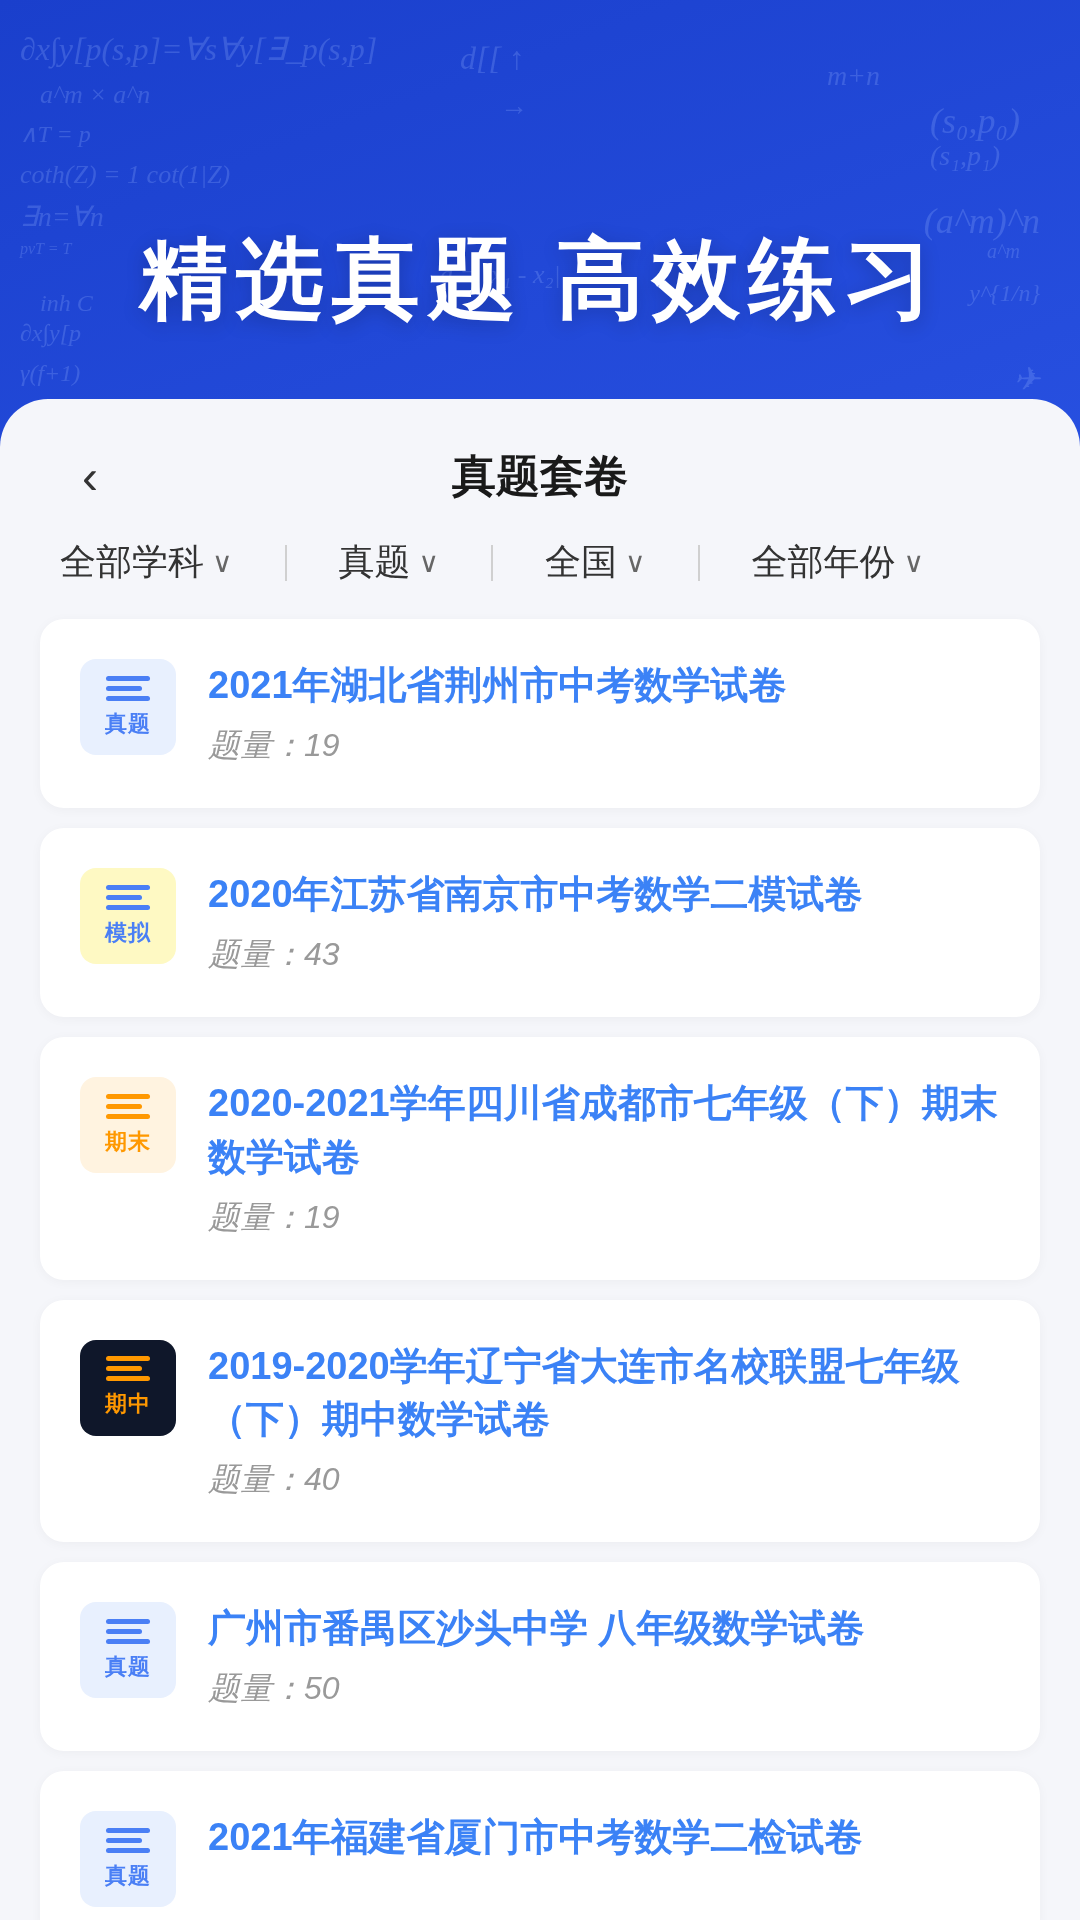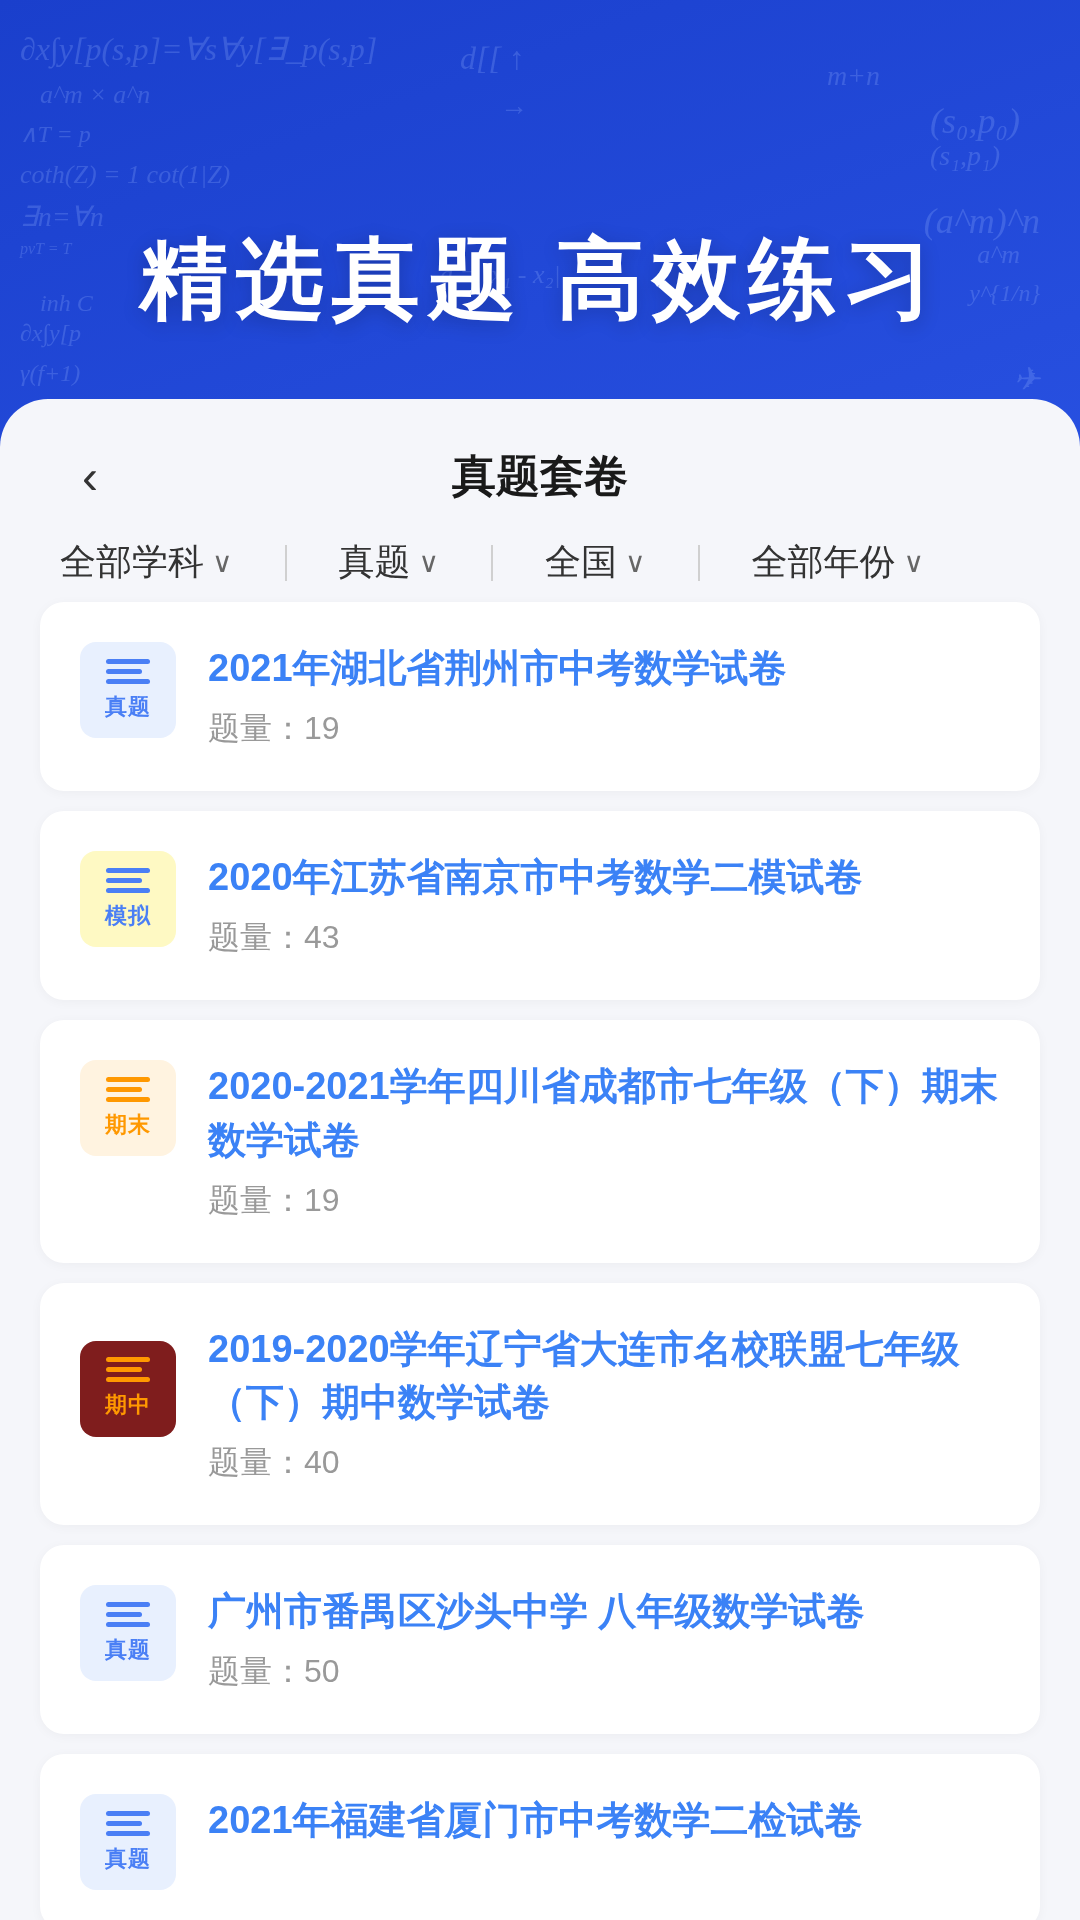--- a/index.html
+++ b/index.html
@@ -97,21 +97,21 @@
       text-align: center;
       font-size: 44px;
       font-weight: 600;
       color: #1a1a1a;
     }
 
     .filter-bar {
       display: flex;
       align-items: center;
       padding: 0 60px;
-      margin-bottom: 15px;
+      margin-bottom: 32px;
       gap: 16px;
     }
 
     .filter-divider {
       width: 2px;
       height: 36px;
       background: #d0d0d0;
       margin: 0 36px;
     }
 
@@ -190,61 +190,61 @@
     .badge-moni .badge-line { background: #4a7ff5; }
     .badge-moni .badge-label { color: #4a7ff5; }
 
     .badge-qimo {
       background: #fff3e0;
     }
     .badge-qimo .badge-line { background: #ff9800; }
     .badge-qimo .badge-label { color: #ff9800; }
 
     .badge-qizhong {
-      background: #7f1d1d;
-      margin-top: 18px;
+      background: #0f172a;
     }
     .badge-qizhong .badge-line { background: #ff9800; }
     .badge-qizhong .badge-label { color: #ff9800; }
 
     .item-content {
       flex: 1;
     }
 
     .item-title {
       font-size: 38px;
       font-weight: 600;
       color: #3b82f6;
       line-height: 1.4;
       margin-bottom: 12px;
     }
 
     .item-count {
       font-size: 32px;
       color: #999;
+      font-style: italic;
     }
   </style>
 </head>
 <body>
 
 <div class="bg-container"></div>
 
 <div class="math-formulas">
   <span style="top:30px;left:20px;font-size:32px;">∂x∫y[p(s,p]=∀s∀y[∃_p(s,p]</span>
   <span style="top:80px;left:40px;font-size:26px;">a^m × a^n</span>
   <span style="top:120px;left:20px;font-size:24px;">∧T = p</span>
   <span style="top:160px;left:20px;font-size:26px;">coth(Z) = 1 cot(1|Z)</span>
   <span style="top:200px;left:20px;font-size:28px;">∃n=∀n</span>
   <span style="top:240px;left:20px;font-size:16px;">pvT = T</span>
   <span style="top:100px;right:60px;font-size:36px;">(s₀,p₀)</span>
   <span style="top:140px;right:80px;font-size:28px;">(s₁,p₁)</span>
   <span style="top:40px;left:460px;font-size:32px;">d[[ ↑</span>
   <span style="top:90px;left:500px;font-size:28px;">→</span>
   <span style="top:200px;right:40px;font-size:36px;">(a^m)^n</span>
-  <span style="top:240px;right:60px;font-size:26px;">a^m</span>
+  <span style="top:240px;right:60px;font-size:20px;">a^m</span>
   <span style="top:280px;right:40px;font-size:24px;">y^{1/n}</span>
   <span style="top:60px;right:200px;font-size:28px;">m+n</span>
   <span style="top:290px;left:40px;font-size:24px;">inh C</span>
   <span style="top:320px;left:20px;font-size:24px;">∂x∫y[p</span>
   <span style="top:360px;left:20px;font-size:24px;">γ(f+1)</span>
   <span style="top:400px;left:20px;font-size:22px;">∧nh(x)</span>
   <span style="top:440px;left:20px;font-size:22px;">rcse...</span>
   <span style="top:360px;right:40px;font-size:32px;">✈</span>
   <span style="top:460px;right:30px;font-size:24px;">/</span>
   <span style="top:260px;left:440px;font-size:26px;">d = |x₁ - x₂|</span>

